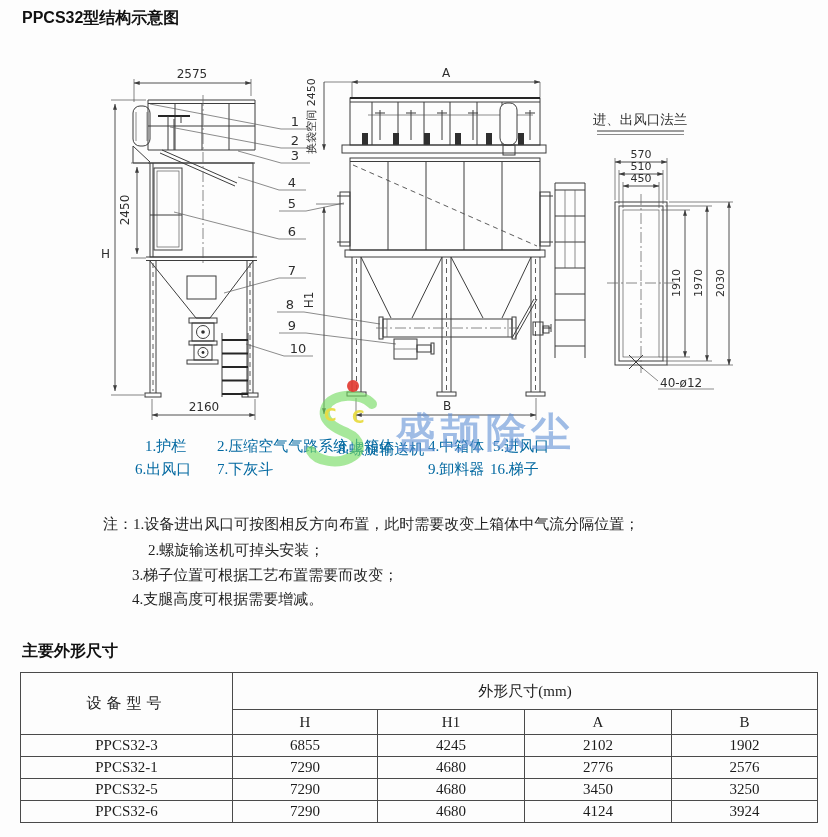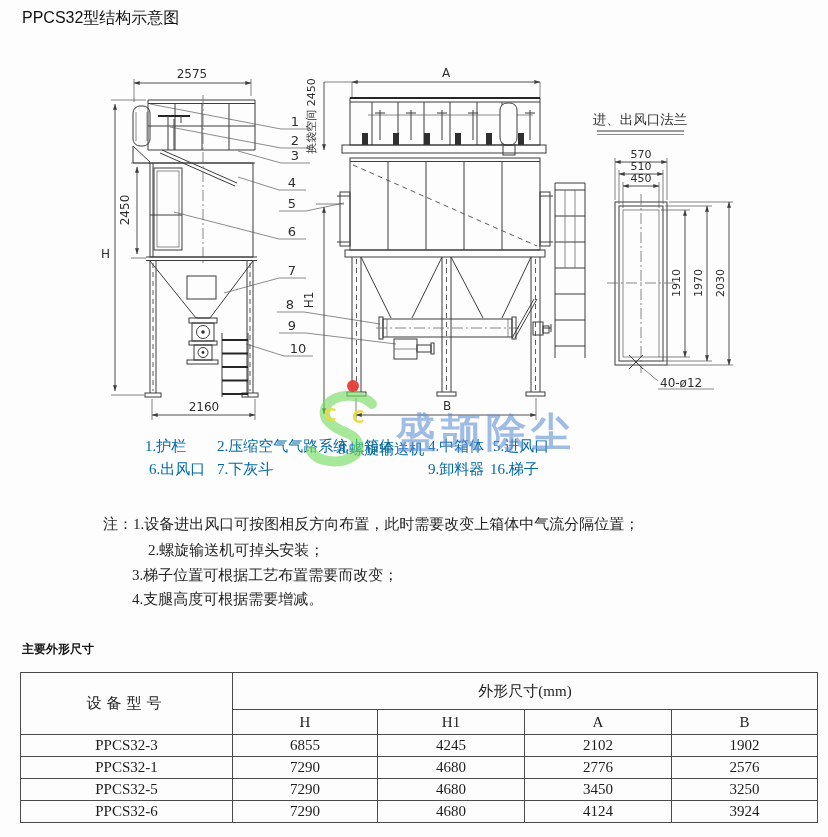--- a/index.html
+++ b/index.html
@@ -1,23 +1,23 @@
 <!DOCTYPE html>
 <html><head>
 <meta charset="utf-8">
 <style>
   html,body{margin:0;padding:0;background:#fdfdfd;width:828px;height:837px;overflow:hidden;
     font-family:"Liberation Serif",serif;color:#222;position:relative;}
   .abs{position:absolute;}
-  #doc-title{left:22px;top:8px;font-family:"Liberation Sans",sans-serif;font-weight:400;font-size:16px;color:#111;z-index:3;}
+  #doc-title{left:22px;top:8px;font-family:"Liberation Sans",sans-serif;font-weight:700;font-size:16px;color:#111;z-index:3;}
   #diagram-svg{left:0;top:0;z-index:2;pointer-events:none;}
   .legend-item{position:absolute;font-size:15px;color:#0369a1;white-space:nowrap;z-index:1;}
   #notes{left:0;top:0;z-index:1;}
   .note-line{position:absolute;font-size:15px;color:#1f1f1f;white-space:nowrap;margin-left:28px;}
-  #section2-title{left:22px;top:641px;font-family:Liberation Sans, sans-serif;font-weight:700;font-size:12px;color:#111;}
+  #section2-title{left:22px;top:641px;font-family:Liberation Sans, sans-serif;font-weight:700;font-size:16px;color:#111;}
   #dims-table{position:absolute;left:20px;top:672px;width:797px;border-collapse:collapse;table-layout:fixed;
     font-family:"Liberation Serif",serif;font-size:15px;color:#1c1c1c;}
   #dims-table th,#dims-table td{border:1px solid #4a4a4a;text-align:center;font-weight:400;padding:0;}
   #dims-table{border:1.5px solid #3a3a3a;}
   .rh1{height:37px;} .rh2{height:25px;} .rdata{height:22px;}
   .model-col{letter-spacing:5px;}
   
   .ln{stroke:#3d3d3d;stroke-width:1;fill:none;}
   .thk{stroke:#262626;stroke-width:2;fill:none;}
   .thin{stroke:#5a5a5a;stroke-width:.7;fill:none;}
@@ -237,21 +237,21 @@
     <text x="396" y="446" style="font-family:'Liberation Sans',sans-serif;font-size:40px;font-weight:700;letter-spacing:5px;fill:#6291d6;opacity:.6">盛颉除尘</text>
   </g>
 </svg>
 
 <div>
   <span class="legend-item" style="left:145px;top:437px">1.护栏</span>
   <span class="legend-item" style="left:217px;top:437px">2.压缩空气气路系统</span>
   <span class="legend-item" style="left:338px;top:437px">3.上箱体</span>
   <span class="legend-item" style="left:428px;top:437px">4.中箱体</span>
   <span class="legend-item" style="left:493px;top:437px">5.进风口</span>
-  <span class="legend-item" style="left:149px;top:460px">6.出风口</span>
+  <span class="legend-item" style="left:135px;top:460px">6.出风口</span>
   <span class="legend-item" style="left:217px;top:460px">7.下灰斗</span>
   <span class="legend-item" style="left:338px;top:440px">8.螺旋输送机</span>
   <span class="legend-item" style="left:428px;top:460px">9.卸料器</span>
   <span class="legend-item" style="left:490px;top:460px">16.梯子</span>
 </div>
 
 <div id="notes" class="abs">
   <div class="note-line" style="left:75px;top:515px">
     <span>注：</span><span>1.设备进出风口可按图相反方向布置，此时需要改变上箱体中气流分隔位置；</span>
   </div>

